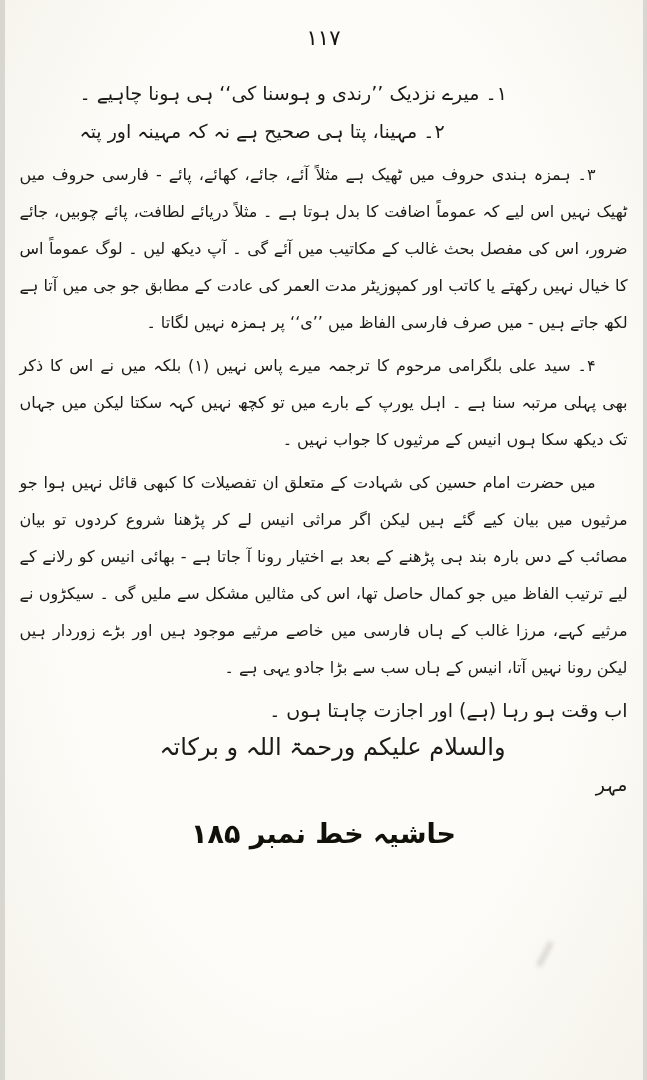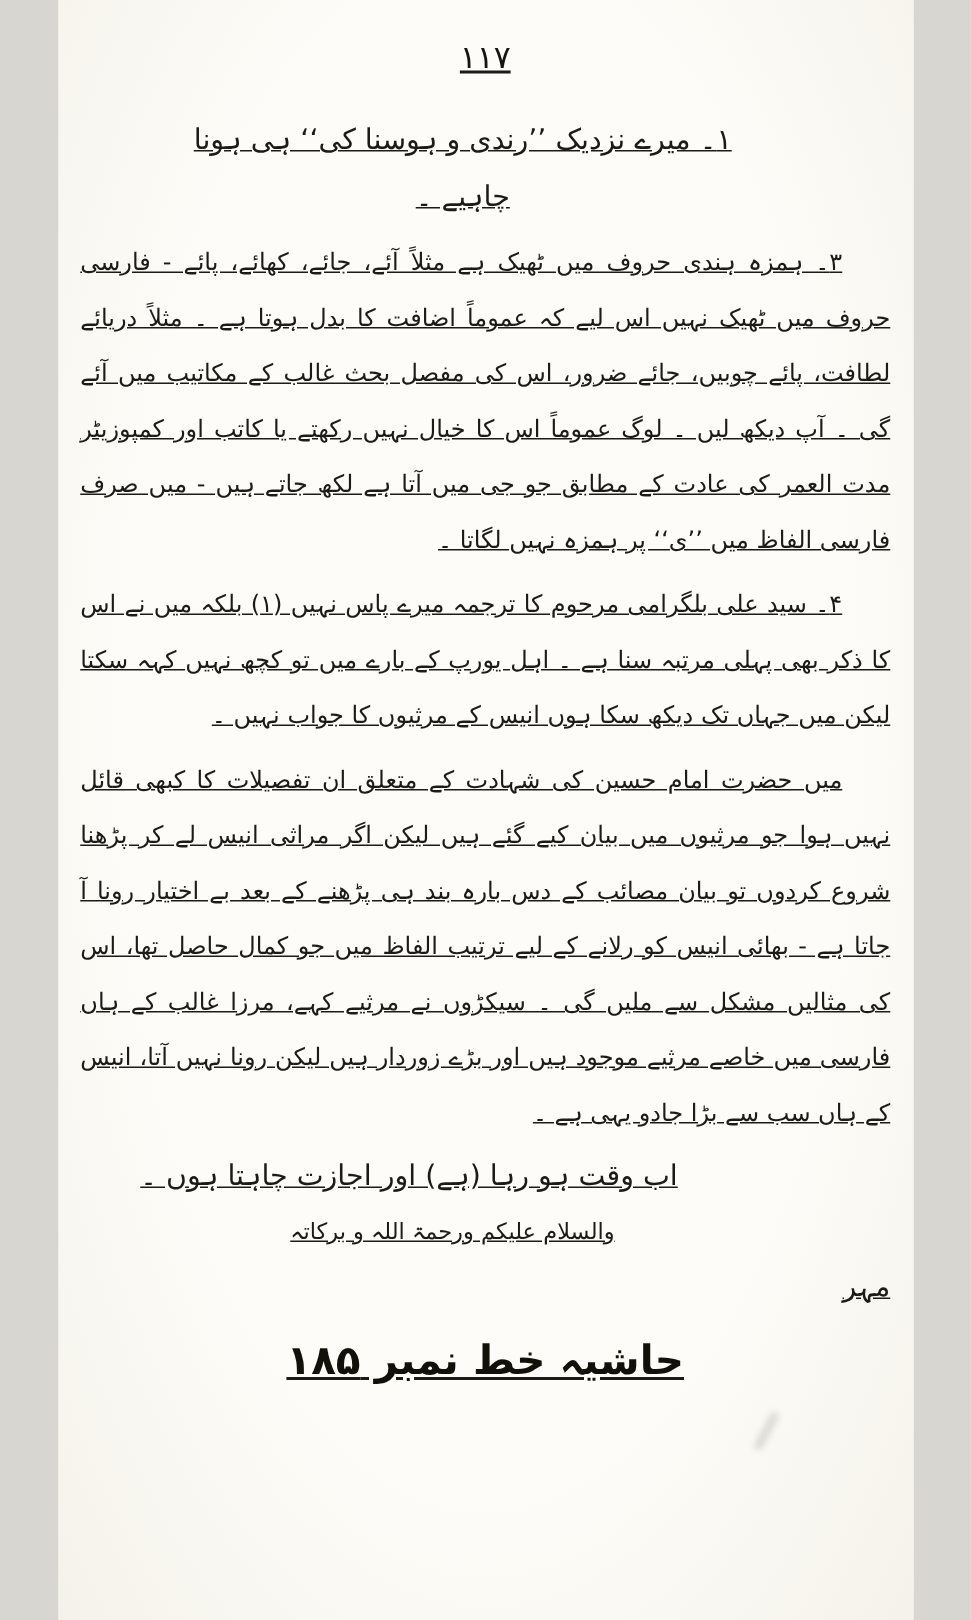--- a/index.html
+++ b/index.html
@@ -1,61 +1,60 @@
 <!DOCTYPE html>
 <html lang="ur" dir="rtl"><head>
 <meta charset="utf-8">
 <style>
   html,body{margin:0;padding:0;background:#d8d6d0;}
   .page{
     position:relative;
-    width:570px;height:1080px;
+    width:638px;height:1080px;
     margin:0 auto;
     background:#fbfaf5;
     background-image:radial-gradient(ellipse at 50% 45%, #fdfcf8 60%, #f4f2ea 100%);
     overflow:hidden;
     direction:rtl;
     font-family:"DejaVu Sans", sans-serif;
     color:#1c1b18;
     box-sizing:border-box;
     padding:0 15px;
-    text-decoration:underline;
   }
   .page-number{
     text-align:center;
     padding-top:26px;
     font-size:21px;
     letter-spacing:1px;
     color:#15140f;
   }
   .note{
     font-size:19px;
     line-height:38px;
-    text-align:center;
+    text-align:left;
     padding-right:90px;
     padding-left:60px;
   }
   .note.n1{margin-top:24px;}
   .para{
     margin:6px 0 0 0;
     font-size:16px;
     line-height:37px;
     text-align:justify;
     text-align-last:right;
     text-indent:32px;
   }
   .closing{
     margin-top:6px;
     font-size:19px;
     line-height:37px;
-    text-align:left;
+    text-align:right;
     padding-left:40px;
   }
   .salutation{
-    font-size:15px;
+    font-size:24px;
     line-height:37px;
     text-align:left;
     padding-left:140px;
   }
   .signature{
     font-size:19px;
     line-height:36px;
     text-align:right;
     padding-left:188px;
   }
@@ -79,20 +78,21 @@
   }
 </style>
 </head>
 <body>
 
 <div class="page">
 
   <div class="page-number">۱۱۷</div>
 
   <div class="note n1">۱۔ میرے نزدیک ’’رندی و ہوسنا کی‘‘ ہی ہونا چاہیے ۔</div>
+  <div class="note n2">۲۔ مہینا، پتا ہی صحیح ہے نہ کہ مہینہ اور پتہ</div>
 
   <p class="para">۳۔ ہمزہ ہندی حروف میں ٹھیک ہے مثلاً آئے، جائے، کھائے، پائے - فارسی حروف میں ٹھیک نہیں اس لیے کہ عموماً اضافت کا بدل ہوتا ہے ۔ مثلاً دریائے لطافت، پائے چوبیں، جائے ضرور، اس کی مفصل بحث غالب کے مکاتیب میں آئے گی ۔ آپ دیکھ لیں ۔ لوگ عموماً اس کا خیال نہیں رکھتے یا کاتب اور کمپوزیٹر مدت العمر کی عادت کے مطابق جو جی میں آتا ہے لکھ جاتے ہیں - میں صرف فارسی الفاظ میں ’’ی‘‘ پر ہمزہ نہیں لگاتا ۔</p>
 
   <p class="para">۴۔ سید علی بلگرامی مرحوم کا ترجمہ میرے پاس نہیں (۱) بلکہ میں نے اس کا ذکر بھی پہلی مرتبہ سنا ہے ۔ اہل یورپ کے بارے میں تو کچھ نہیں کہہ سکتا لیکن میں جہاں تک دیکھ سکا ہوں انیس کے مرثیوں کا جواب نہیں ۔</p>
 
   <p class="para">میں حضرت امام حسین کی شہادت کے متعلق ان تفصیلات کا کبھی قائل نہیں ہوا جو مرثیوں میں بیان کیے گئے ہیں لیکن اگر مراثی انیس لے کر پڑھنا شروع کردوں تو بیان مصائب کے دس بارہ بند ہی پڑھنے کے بعد بے اختیار رونا آ جاتا ہے - بھائی انیس کو رلانے کے لیے ترتیب الفاظ میں جو کمال حاصل تھا، اس کی مثالیں مشکل سے ملیں گی ۔ سیکڑوں نے مرثیے کہے، مرزا غالب کے ہاں فارسی میں خاصے مرثیے موجود ہیں اور بڑے زوردار ہیں لیکن رونا نہیں آتا، انیس کے ہاں سب سے بڑا جادو یہی ہے ۔</p>
 
 
   <div class="closing">اب وقت ہو رہا (ہے) اور اجازت چاہتا ہوں ۔</div>
 

